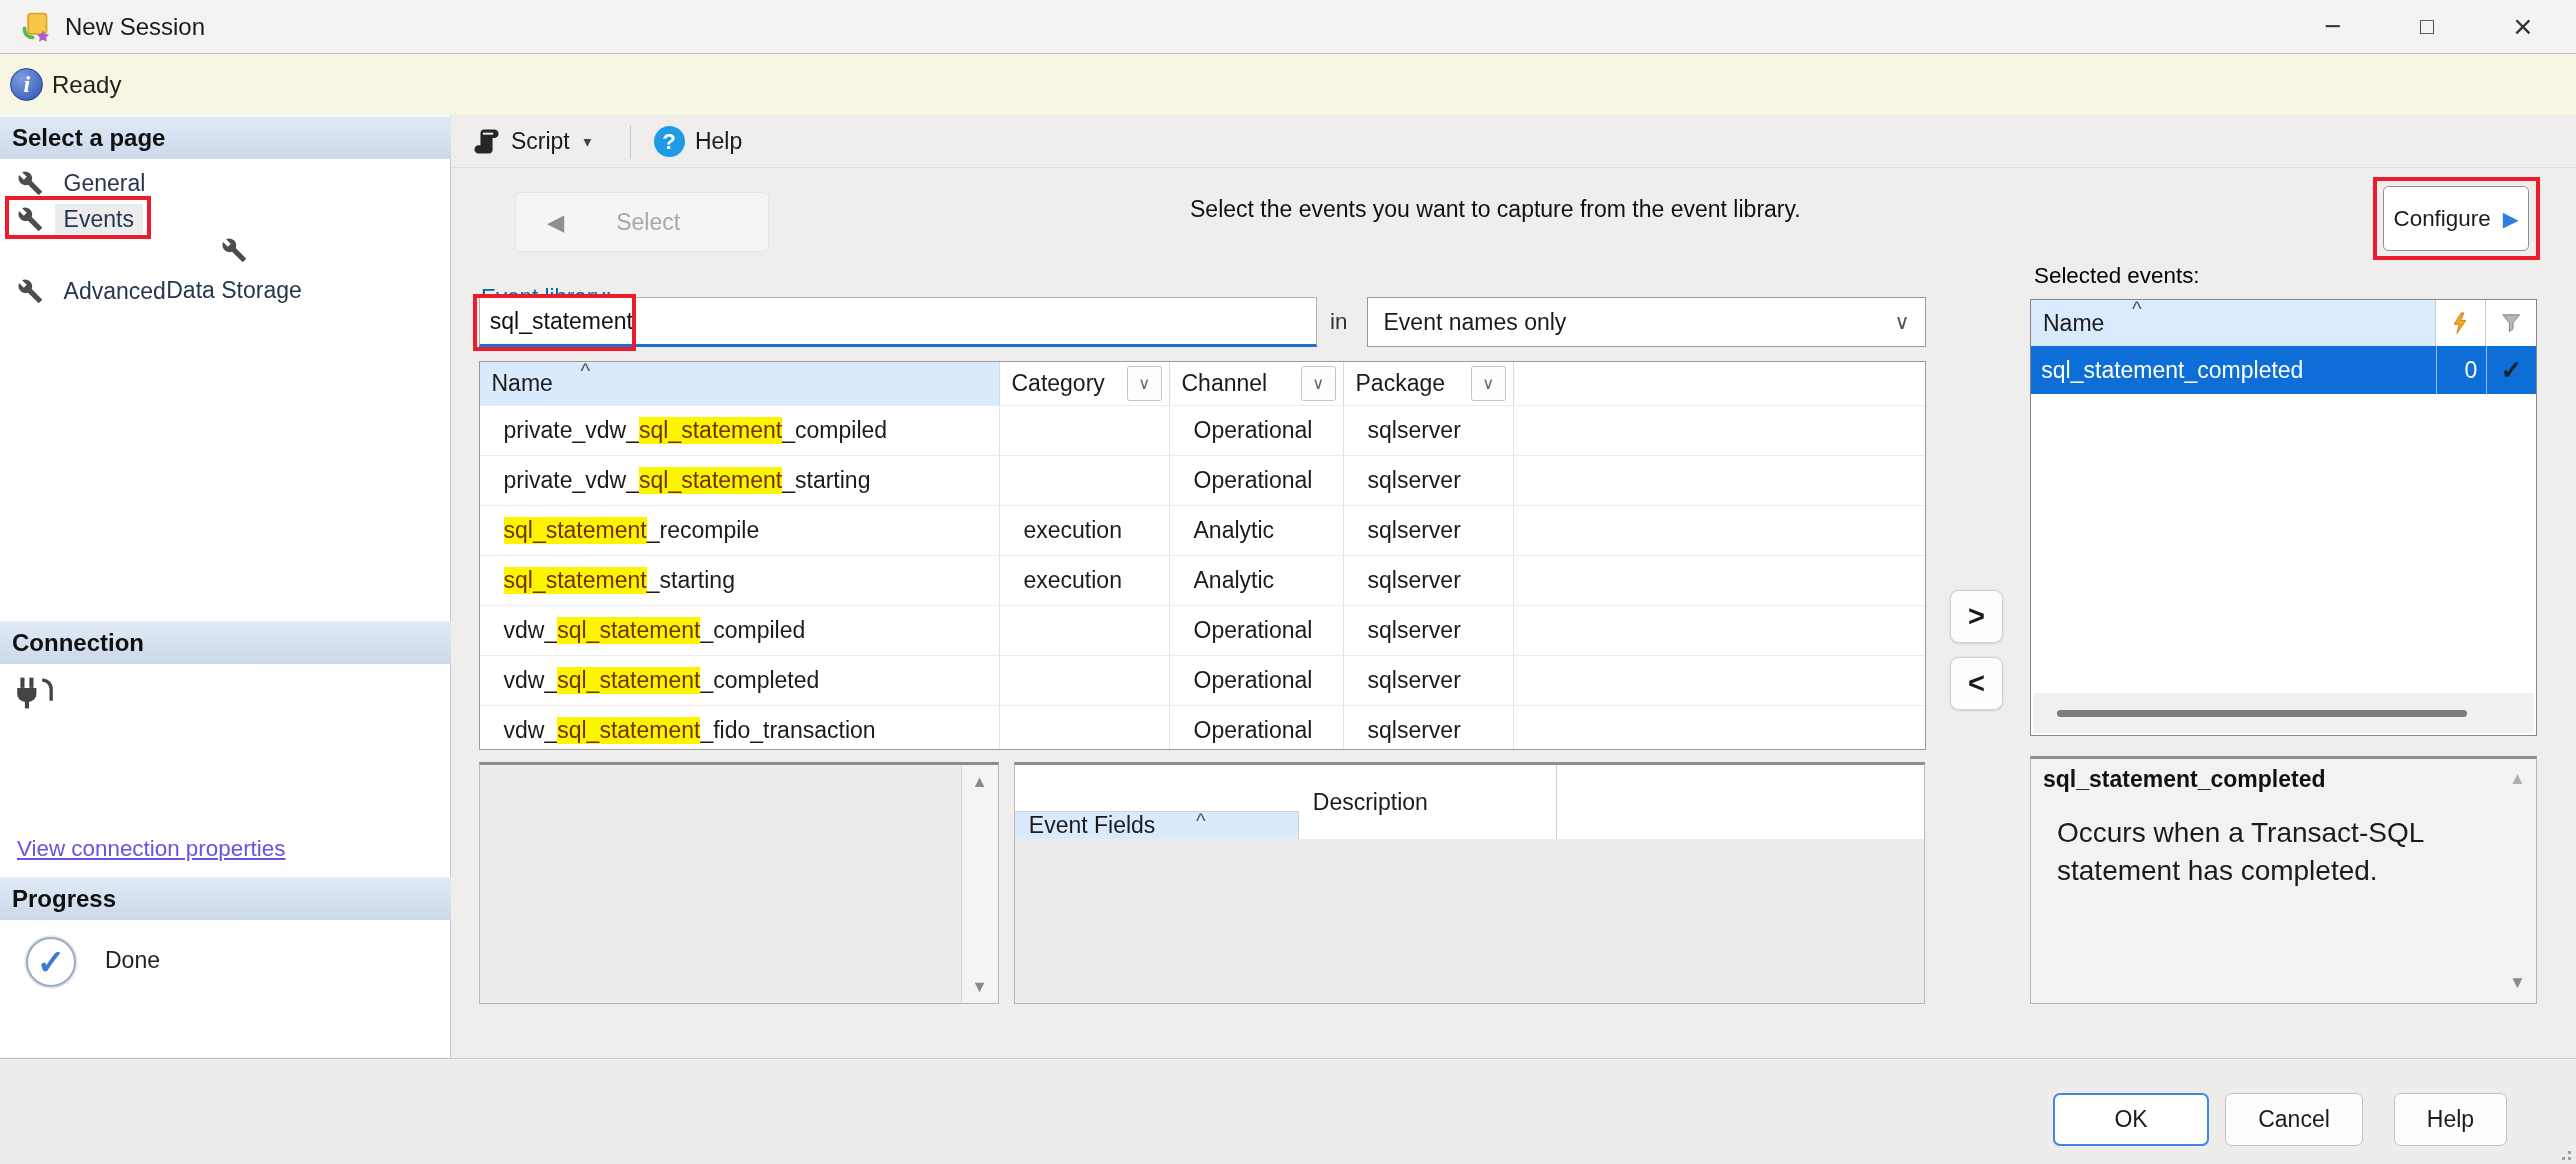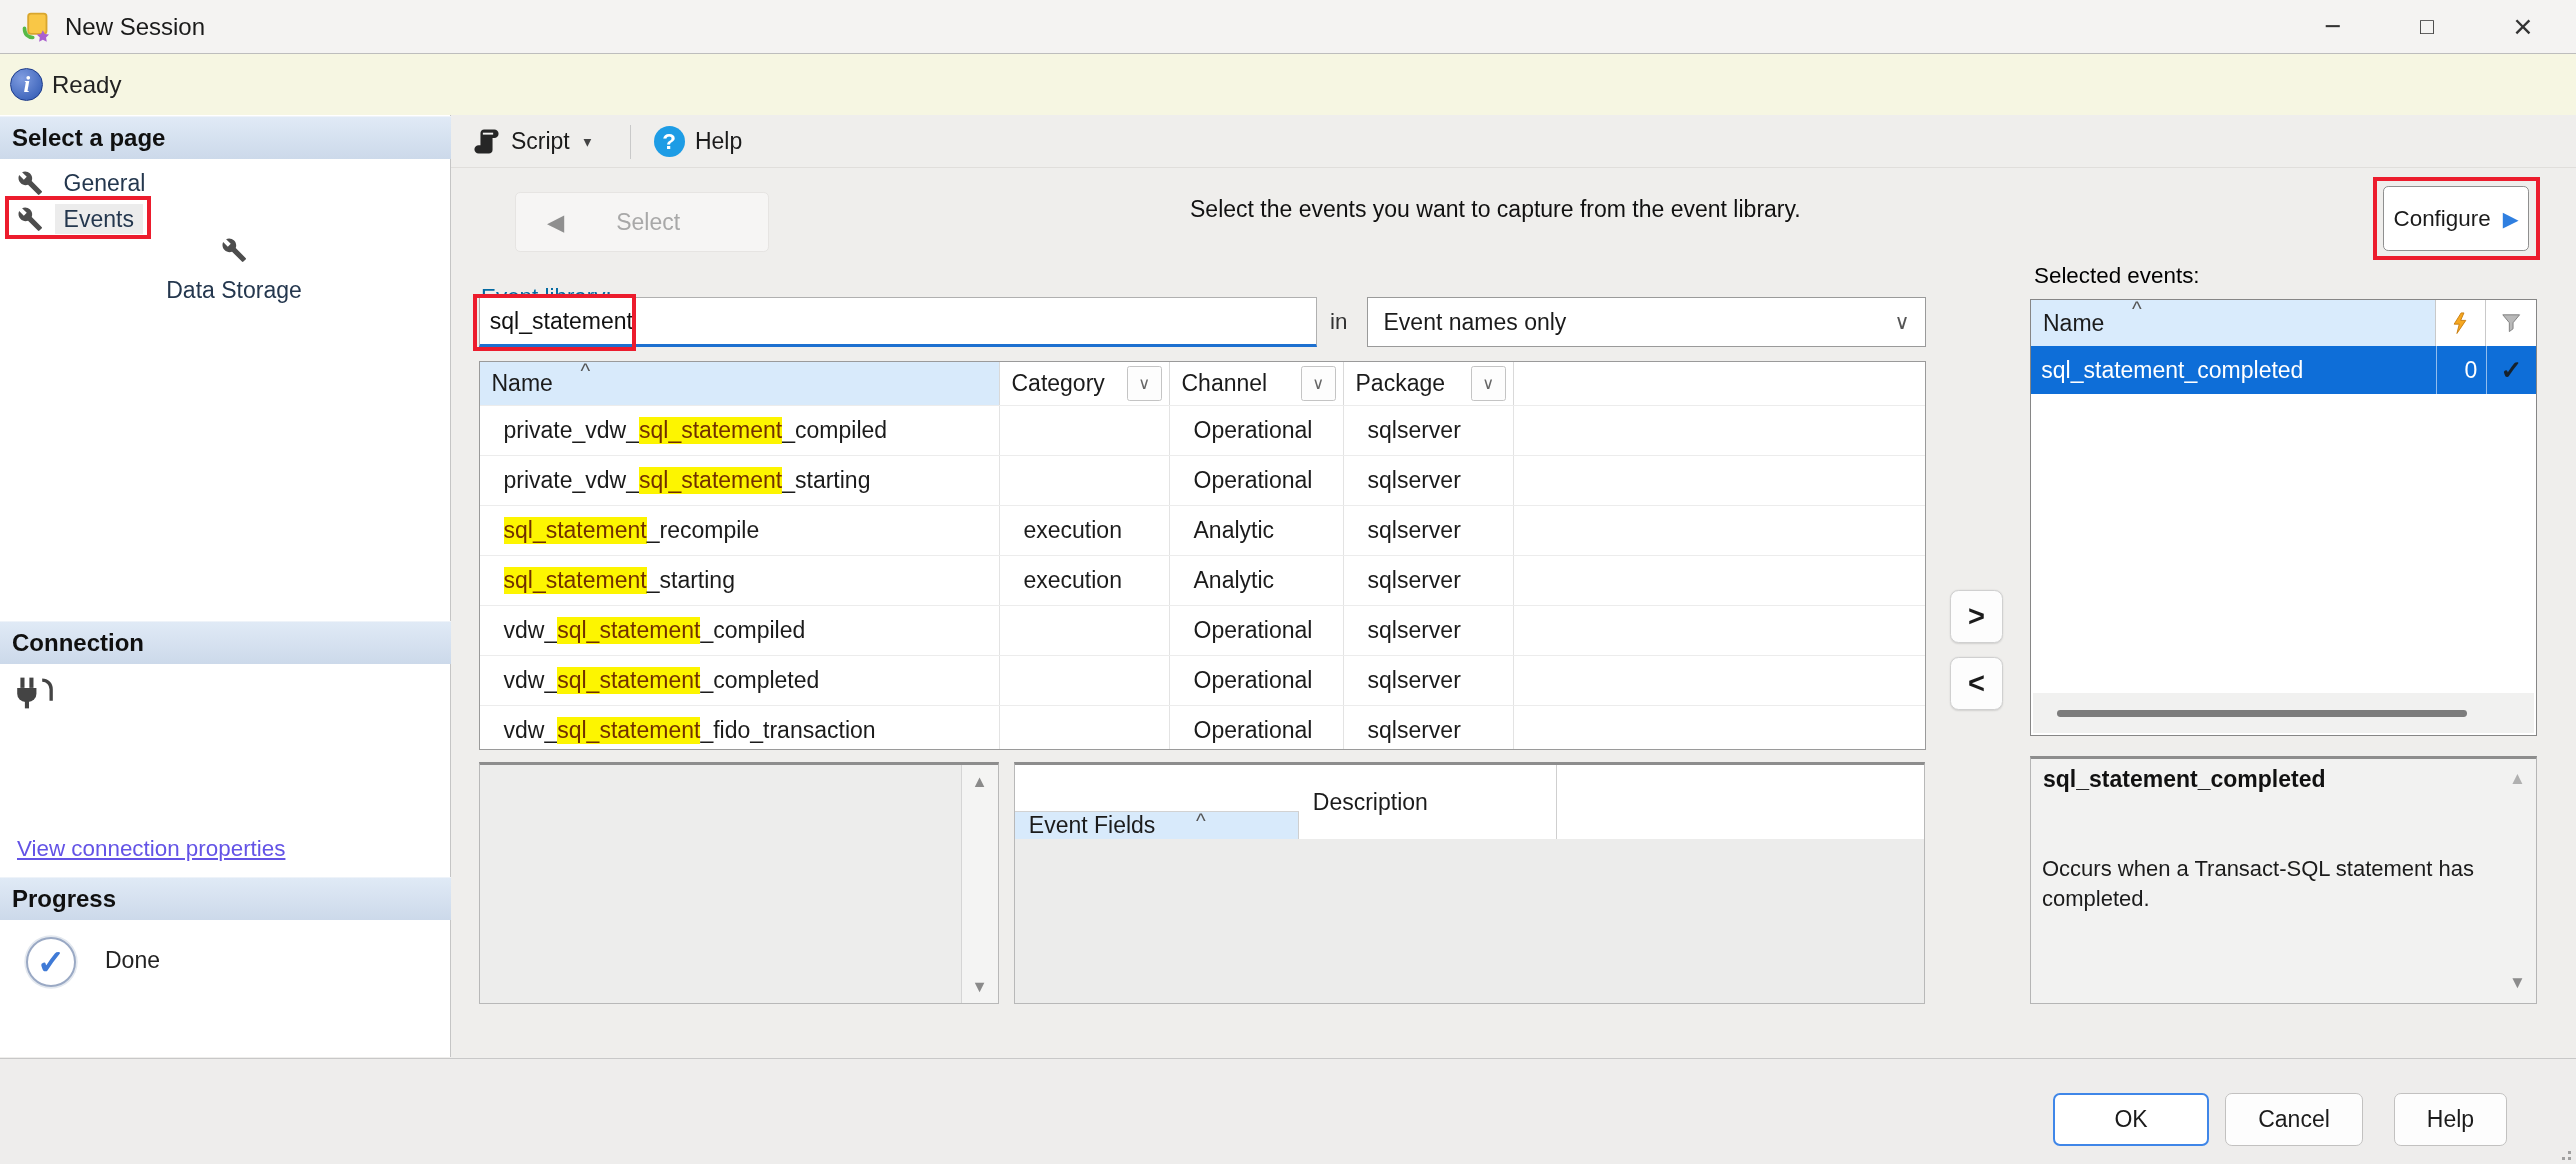--- a/index.html
+++ b/index.html
@@ -123,21 +123,21 @@
   .sc{display:flex;align-items:center;padding-left:10.3px;font-size:23px;box-sizing:border-box;border-left:0.9px solid rgba(255,255,255,.55);}
   .sc.sname{border-left:none;white-space:nowrap;overflow:hidden;}
   .sc.scount{justify-content:flex-end;padding:0 8.6px 0 0;}
   .sc.scheck{justify-content:center;padding-left:0;color:#16212b;font-weight:bold;font-size:26px;}
   .hscroll{position:absolute;left:1.7px;right:1.7px;bottom:1.7px;height:40px;background:#f1f1f0;}
   .hthumb{position:absolute;left:24px;right:67px;top:16.3px;height:6.9px;background:#7c7c7c;border-radius:3.4px;cursor:pointer;}
   
   .descpanel{left:1579px;top:641px;width:507px;height:248px;background:#f2f2f1;
     border:0.9px solid #b5b5b5;border-top:3.4px solid #8d8d8d;box-sizing:border-box;}
   .desc-title{position:absolute;left:12px;top:6.9px;font-size:23px;font-weight:bold;color:#111;}
-  .desc-body{position:absolute;left:11px;top:55px;width:447px;font-size:22px;line-height:1.35;color:#1b1b1b;margin-top:40px;}
+  .desc-body{position:absolute;left:26px;top:55px;width:447px;font-size:28px;line-height:1.35;color:#1b1b1b;}
   .desc-up{position:absolute;right:10.3px;top:10.3px;color:#b0b0b0;font-size:17px;cursor:pointer;}
   .desc-dn{position:absolute;right:10.3px;bottom:10.3px;color:#8c8c8c;font-size:17px;cursor:pointer;}
   
   .fbtn{top:34px;height:53px;border-radius:6.9px;background:#fdfdfd;border:0.9px solid #c2c1c0;box-sizing:border-box;
     display:flex;align-items:center;justify-content:center;font-size:23px;cursor:pointer;}
   .f-ok{left:2053px;width:156px;border:2.6px solid #3f86e8;background:#fff;}
   .f-cancel{left:2225px;width:138px;}
   .f-help{left:2394px;width:113px;}
   .grip{right:3.4px;bottom:3.4px;width:13.8px;height:13.8px;}
   .grip::after{content:"";position:absolute;right:1.7px;bottom:1.7px;width:3.4px;height:3.4px;background:#a0a0a0;
@@ -187,20 +187,26 @@
           <path fill="#4d4d4d" d="M22.7 19.3l-9.1-9.1c.9-2.3.4-5-1.5-6.9-2-2-5-2.4-7.4-1.3L9 6.3 6.3 9 2 4.7c-1.2 2.4-.7 5.4 1.3 7.4 1.9 1.9 4.6 2.4 6.9 1.5l9.1 9.1c.4.4 1 .4 1.4 0l2-2c.5-.4.5-1 0-1.4z"></path>
         </svg>
       <span class="lbl">Events</span>
     </div>
     <div class="abs side-item it-data">
       <svg class="wrench" viewBox="0 0 24 24">
           <path fill="#4d4d4d" d="M22.7 19.3l-9.1-9.1c.9-2.3.4-5-1.5-6.9-2-2-5-2.4-7.4-1.3L9 6.3 6.3 9 2 4.7c-1.2 2.4-.7 5.4 1.3 7.4 1.9 1.9 4.6 2.4 6.9 1.5l9.1 9.1c.4.4 1 .4 1.4 0l2-2c.5-.4.5-1 0-1.4z"></path>
         </svg>
       <span class="lbl">Data Storage</span>
     </div>
+    <div class="abs side-item it-advanced">
+      <svg class="wrench" viewBox="0 0 24 24">
+          <path fill="#4d4d4d" d="M22.7 19.3l-9.1-9.1c.9-2.3.4-5-1.5-6.9-2-2-5-2.4-7.4-1.3L9 6.3 6.3 9 2 4.7c-1.2 2.4-.7 5.4 1.3 7.4 1.9 1.9 4.6 2.4 6.9 1.5l9.1 9.1c.4.4 1 .4 1.4 0l2-2c.5-.4.5-1 0-1.4z"></path>
+        </svg>
+      <span class="lbl">Advanced</span>
+    </div>
     <div class="abs redbox rb-events"></div>
 
     <div class="abs sideband band-conn">Connection</div>
     <svg class="abs plug-icon" viewBox="0 0 32 26">
       <rect x="5" y="1" width="3.2" height="8" fill="#444"></rect>
       <rect x="12" y="1" width="3.2" height="8" fill="#444"></rect>
       <path d="M2.5 9h15v4.5a6.5 6.5 0 0 1-6.5 6.5H9A6.5 6.5 0 0 1 2.5 13.5z" fill="#444"></path>
       <rect x="8.5" y="19" width="3.2" height="6" fill="#444"></rect>
       <path d="M22 3c4 0 7 3 7 7v9" fill="none" stroke="#444" stroke-width="2.6"></path>
     </svg>

